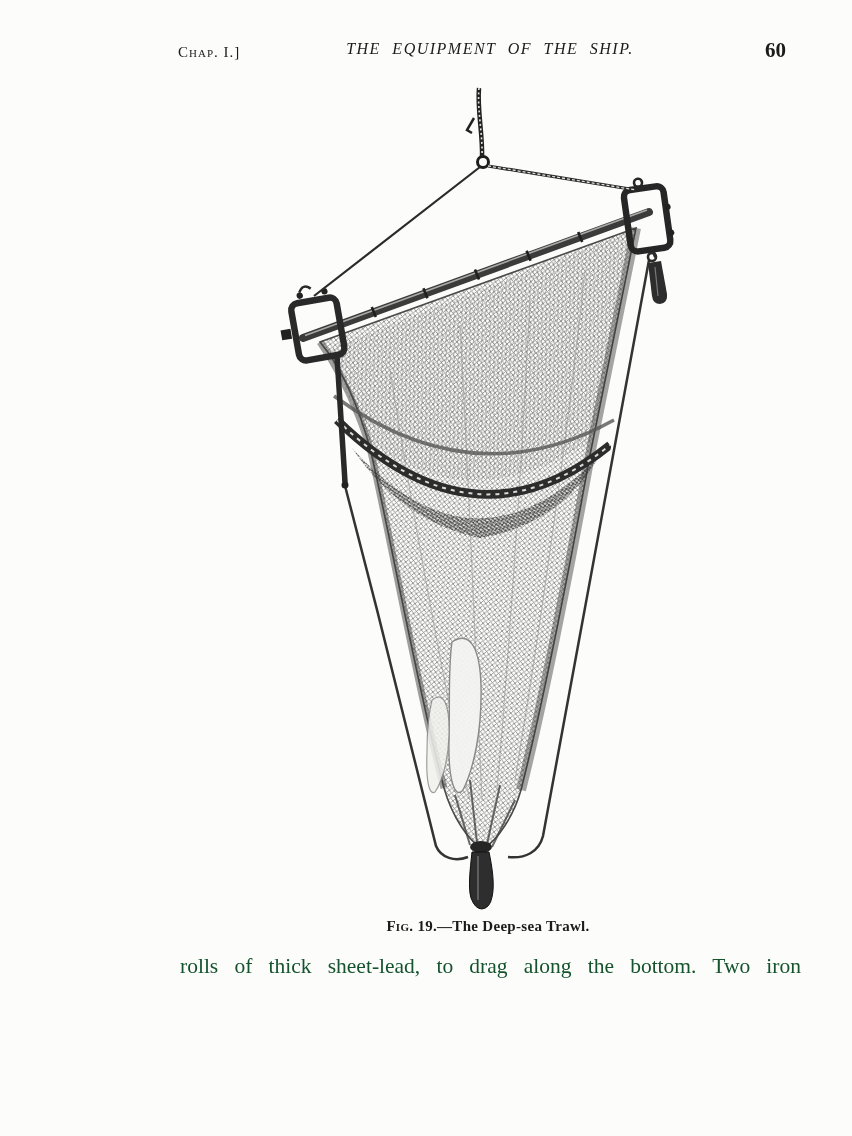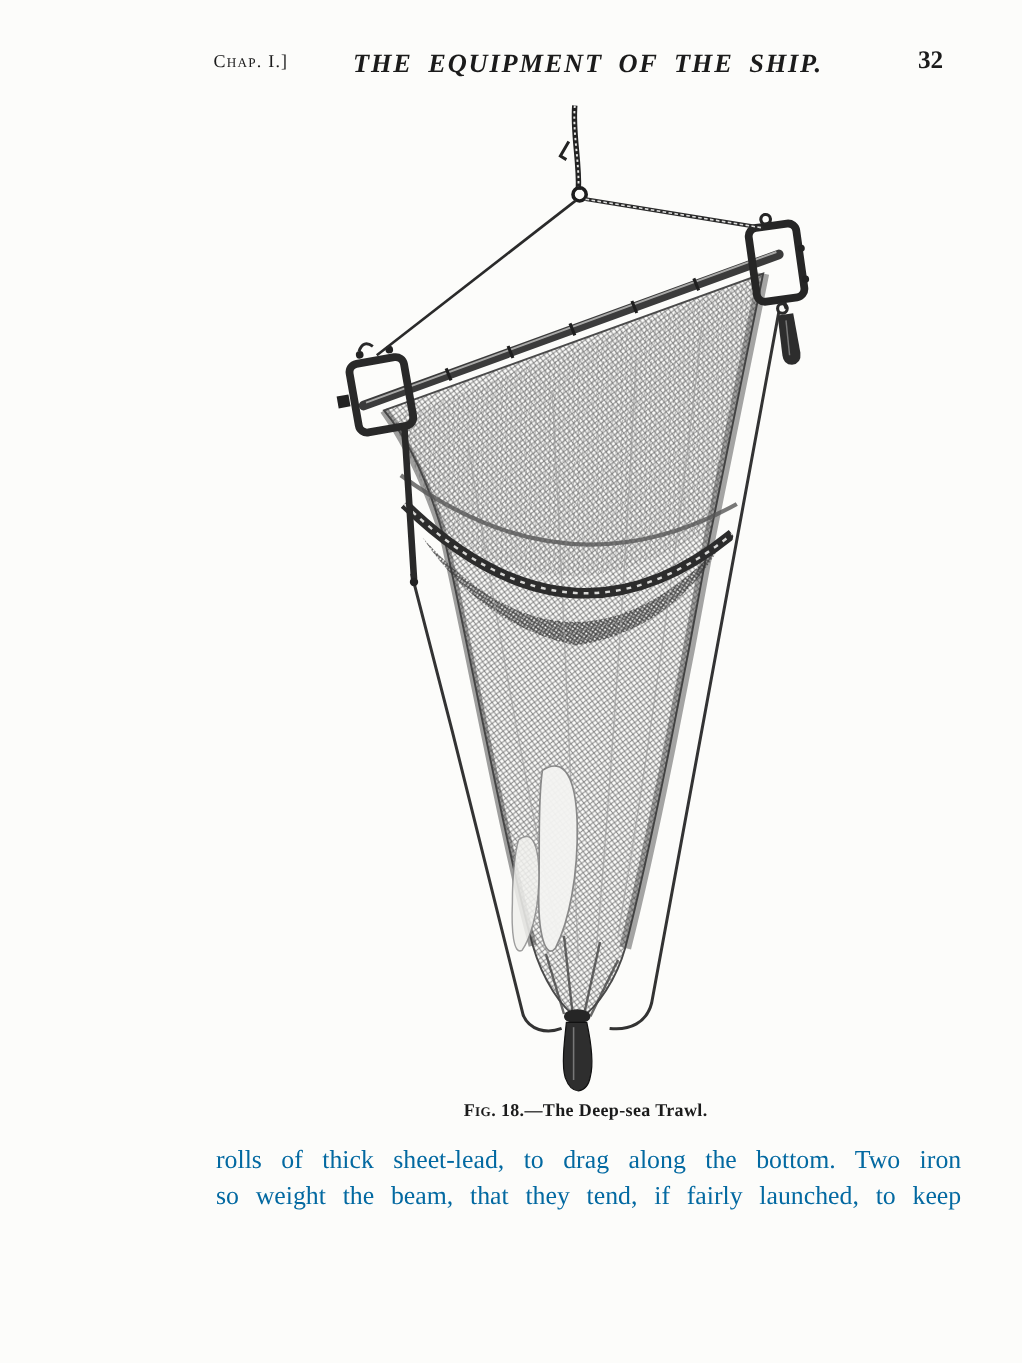--- a/index.html
+++ b/index.html
@@ -13,54 +13,54 @@
     overflow:hidden;
   }
   .header-chapter{
     position:absolute;left:178px;top:44px;
     font-size:15px;letter-spacing:1px;
     font-variant:small-caps;
   }
   .header-title{
     position:absolute;left:128px;right:0;top:40px;
     text-align:center;
-    font-size:22px;font-weight:bold;font-style:italic;
+    font-size:16px;font-weight:normal;font-style:italic;
     letter-spacing:1.5px;word-spacing:6px;
   }
   .header-pageno{
     position:absolute;right:66px;top:38px;
     font-size:21px;font-weight:bold;
   }
   .figure-caption{
     position:absolute;left:124px;right:0;top:918px;
     text-align:center;
     font-size:15px;font-weight:bold;
     letter-spacing:0.3px;
   }
   .figure-caption .smallcaps{font-variant:small-caps;}
   .body-text{
     position:absolute;left:180px;top:952px;width:621px;
     font-size:21.5px;line-height:29.5px;
-    color:#0369a1;
+    color:#14532d;
   }
   .body-line{
     text-align:justify;
     text-align-last:justify;
     white-space:normal;
   }
   .figure-svg{position:absolute;left:0;top:0;}
 </style>
 </head>
 <body>
 
 <div class="page">
 
   <div class="header-chapter">Chap. I.]</div>
   <div class="header-title">THE EQUIPMENT OF THE SHIP.</div>
-  <div class="header-pageno">32</div>
+  <div class="header-pageno">60</div>
 
   <svg class="figure-svg" width="852" height="1136" viewBox="0 0 852 1136">
     <defs>
       <pattern id="mesh" width="5" height="5" patternUnits="userSpaceOnUse" patternTransform="rotate(8)">
         <path d="M0,5 L5,0 M0,0 L5,5" stroke="#8b8b8b" stroke-width="0.9" fill="none"></path>
       </pattern>
       <pattern id="meshSteep" width="4" height="7" patternUnits="userSpaceOnUse">
         <path d="M1,7 L3,0" stroke="#777777" stroke-width="0.9" fill="none"></path>
       </pattern>
       <pattern id="meshDense" width="4" height="4" patternUnits="userSpaceOnUse" patternTransform="rotate(-12)">
@@ -167,21 +167,20 @@
     </g>
     <circle cx="483" cy="162" r="5.5" fill="none" stroke="#1d1d1d" stroke-width="3"></circle>
     <line x1="480" y1="167" x2="314" y2="296" stroke="#2a2a2a" stroke-width="2.2"></line>
     <g>
       <line x1="488" y1="166" x2="636" y2="190" stroke="#2a2a2a" stroke-width="3.2"></line>
       <line x1="488" y1="166" x2="636" y2="190" stroke="#fcfcfa" stroke-width="1.3" stroke-dasharray="3 2" opacity="0.85"></line>
     </g>
   </svg>
 
   <div class="figure-caption">
-    <span class="smallcaps">Fig. 18.</span><span>—The Deep-sea Trawl.</span>
+    <span class="smallcaps">Fig. 19.</span><span>—The Deep-sea Trawl.</span>
   </div>
 
   <div class="body-text">
     <div class="body-line">rolls of thick sheet-lead, to drag along the bottom.  Two iron</div>
-    <div class="body-line">so weight the beam, that they tend, if fairly launched, to keep</div>
   </div>
 
 </div>
 
 </body></html>

